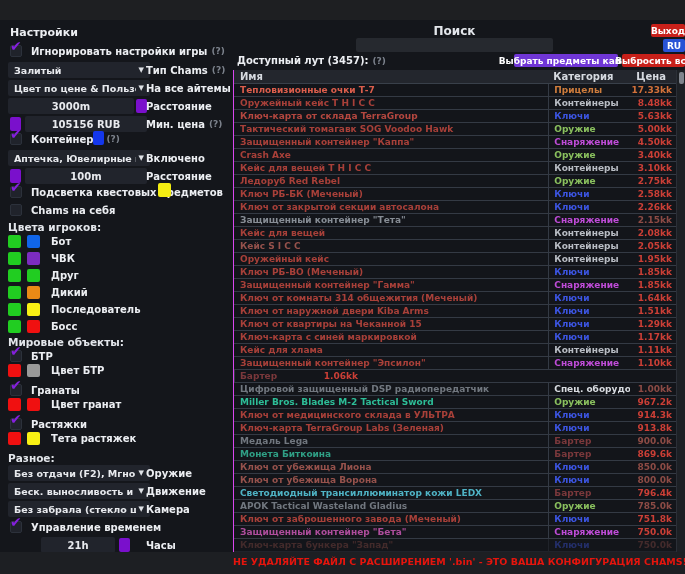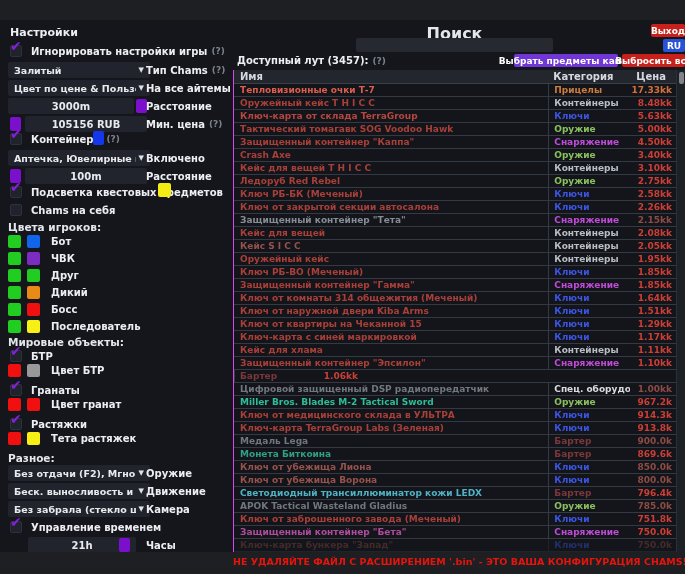--- a/index.html
+++ b/index.html
@@ -36,21 +36,21 @@
   .pc-row .sw13 { margin-right:6px; }
   .pc-row .lbl { margin-left:5px; }
   .colors-row { position:absolute; left:8px; height:13px; display:flex; align-items:center; }
   .colors-row .sw13 { margin-right:6px; }
   .colors-row .lbl { margin-left:5px; }
   .misc-row { height:18px; position:relative; }
   .misc-row .dd { top:0; left:0; }
   .misc-row .side-lbl { position:absolute; left:138px; top:0; height:16px; display:flex; align-items:center; font-size:10px; color:#eceef2; }
 
   
-  .search-label { left:356px; top:24px; width:197px; text-align:center; font-size:16px; color:#e3e6eb; }
+  .search-label { left:356px; top:24px; width:197px; text-align:center; font-size:12px; color:#e3e6eb; }
   .search-input { left:356px; top:38px; width:197px; height:14px; background:#26292f; border:none;
                   border-radius:2px; color:#e8eaee; font-size:10px; padding:0 5px; font-family:inherit; }
   .btn { position:absolute; color:#fff; font-size:9px; display:flex; align-items:center; justify-content:center;
          border-radius:2px; white-space:nowrap; }
   .btn-exit { left:651px; top:24px; width:34px; height:13px; }
   .btn-ru   { left:663px; top:39px; width:22px; height:13px; }
   .btn-kappa{ left:514px; top:54px; width:104px; height:13px; }
   .btn-drop { left:622px; top:54px; width:63px;  height:13px; }
   .loot-title { left:237px; top:55px; font-size:10px; color:#eceef2; }
 
@@ -180,28 +180,28 @@
       </div>
 
       <div class="pc-row">
         <span class="sw13" style="background: rgb(33, 205, 33);"></span>
         <span class="sw13" style="background: rgb(234, 138, 22);"></span>
         <span class="lbl">Дикий</span>
       </div>
 
       <div class="pc-row">
         <span class="sw13" style="background: rgb(33, 205, 33);"></span>
+        <span class="sw13" style="background: rgb(248, 240, 20);"></span>
+        <span class="lbl">Последователь</span>
+      </div>
+
+      <div class="pc-row">
+        <span class="sw13" style="background: rgb(33, 205, 33);"></span>
         <span class="sw13" style="background: rgb(240, 16, 16);"></span>
         <span class="lbl">Босс</span>
-      </div>
-
-      <div class="pc-row">
-        <span class="sw13" style="background: rgb(33, 205, 33);"></span>
-        <span class="sw13" style="background: rgb(248, 240, 20);"></span>
-        <span class="lbl">Последователь</span>
       </div>
     </div>
 
   <div class="section" style="top:336px">Мировые объекты:</div>
 
   <div class="row" style="top:349px">
     <span class="cb">
         <span class="tick">✔</span>
       </span>
     <span class="lbl">БТР</span>
@@ -264,21 +264,21 @@
         <span class="side-lbl" style="left:146px">Камера</span>
       </div>
     </div>
 
   <div class="row" style="top:520px">
     <span class="cb">
         <span class="tick">✔</span>
       </span>
     <span class="lbl">Управление временем</span>
   </div>
-  <div class="inp" style="top:537px;left:28px;width:108px">21h</div>
+  <div class="inp" style="top:537px;left:41px;width:74px">21h</div>
   <span class="sw" style="top: 538px; left: 119px; background: rgb(122, 16, 204);"></span>
   <div class="side-label" style="top:537px">
       <span>Часы</span>
     </div>
 
   <div class="abs search-label">Поиск</div>
   <input class="abs search-input" value="" style="">
   <div class="btn btn-exit" style="background:#c8201a">Выход</div>
   <div class="btn btn-ru" style="background:#2853d6">RU</div>
 

